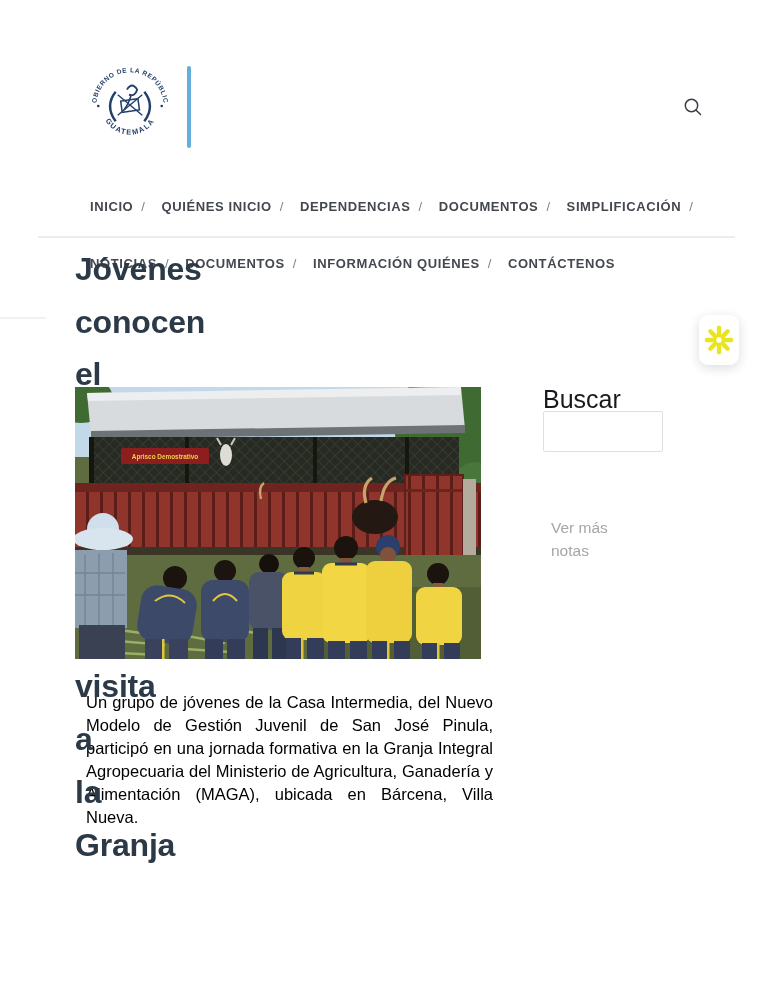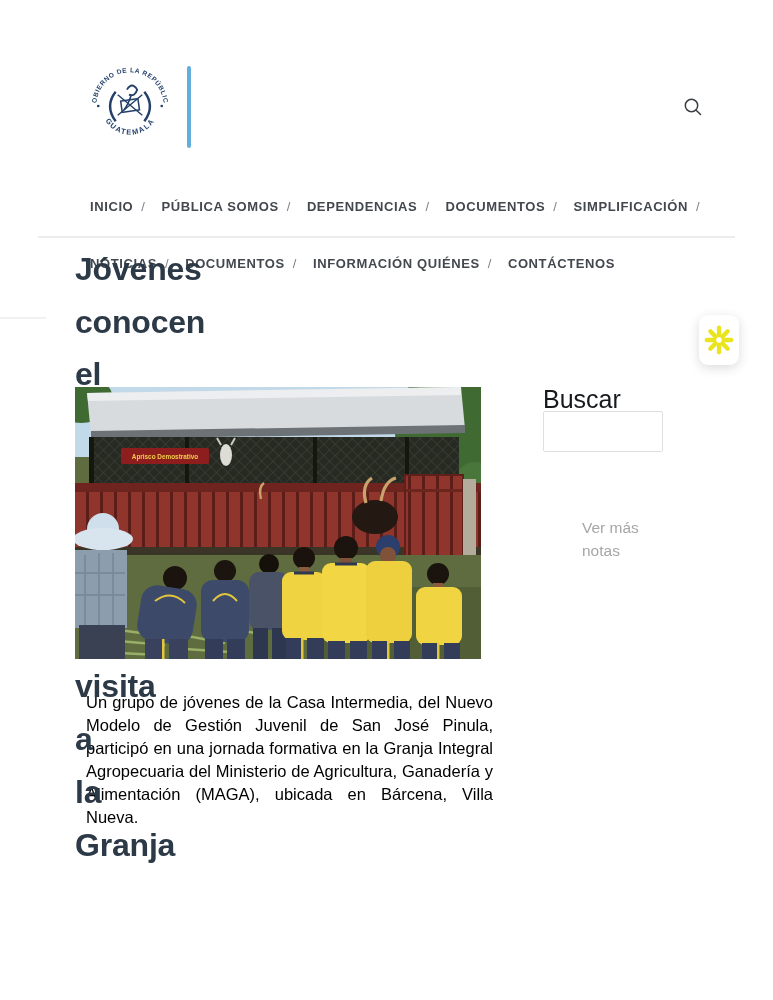--- a/index.html
+++ b/index.html
@@ -33,21 +33,21 @@
   .title-top{left:75px;top:243px;line-height:52.5px;z-index:3;}
   .title-bottom{left:75px;top:660px;line-height:53px;z-index:3;}
   .article-photo{left:75px;top:387px;width:406px;height:272px;z-index:2;overflow:hidden;background:#5e6c40;}
   .article-body{left:75px;top:680px;width:407px;margin:11px;font-size:16.5px;line-height:23px;color:#000000;
     text-align:justify;z-index:1;}
 
   
   .sidebar-heading{left:543px;top:385px;margin:0;font-size:25px;font-weight:400;color:#17191d;}
   .sidebar-search{left:543px;top:411px;width:102px;height:39px;border:1px solid #dfdfdf;border-radius:2px;
     background:#fff;font-size:15px;padding:0 8px;color:#333;outline:none;}
-  .more-link{left:582px;top:516px;width:72px;font-size:15.5px;line-height:23px;color:#a6a6a6;
+  .more-link{left:551px;top:516px;width:72px;font-size:15.5px;line-height:23px;color:#a6a6a6;
     text-decoration:none;display:block;cursor:pointer;}
 
   
   .float-card{left:699px;top:315px;width:40px;height:50px;background:#fff;border:none;border-radius:9px;
     box-shadow:0 3px 12px rgba(0,0,0,.14);cursor:pointer;padding:0;display:flex;align-items:center;justify-content:center;}
 
   svg{display:block;}
 </style>
 </head>
 <body>
@@ -79,21 +79,21 @@
 </a>
 
 <button class="abs search-btn">
   <svg viewBox="0 0 22 22" width="22" height="22">
     <circle cx="9.5" cy="9.5" r="6.2" fill="none" stroke="#3b4046" stroke-width="1.5"></circle>
     <line x1="14.2" y1="14.2" x2="18.5" y2="18.5" stroke="#3b4046" stroke-width="1.5" stroke-linecap="round"></line>
   </svg>
 </button>
 
 <nav class="abs nav-row nav-row1">
-  <span class="nav-item">INICIO</span><span class="nav-sep">/</span><span class="nav-item">PÚBLICA SOMOS</span><span class="nav-sep">/</span><span class="nav-item">DEPENDENCIAS</span><span class="nav-sep">/</span><span class="nav-item">DOCUMENTOS</span><span class="nav-sep">/</span><span class="nav-item">SIMPLIFICACIÓN</span><span class="nav-sep">/</span>
+  <span class="nav-item">INICIO</span><span class="nav-sep">/</span><span class="nav-item">QUIÉNES INICIO</span><span class="nav-sep">/</span><span class="nav-item">DEPENDENCIAS</span><span class="nav-sep">/</span><span class="nav-item">DOCUMENTOS</span><span class="nav-sep">/</span><span class="nav-item">SIMPLIFICACIÓN</span><span class="nav-sep">/</span>
 </nav>
 
 <div class="abs divider"></div>
 
 <nav class="abs nav-row nav-row2">
   <span class="nav-item">NOTICIAS</span><span class="nav-sep">/</span><span class="nav-item">DOCUMENTOS</span><span class="nav-sep">/</span><span class="nav-item">INFORMACIÓN QUIÉNES</span><span class="nav-sep">/</span><span class="nav-item">CONTÁCTENOS</span>
 </nav>
 
 <div class="abs left-tick"></div>
 

